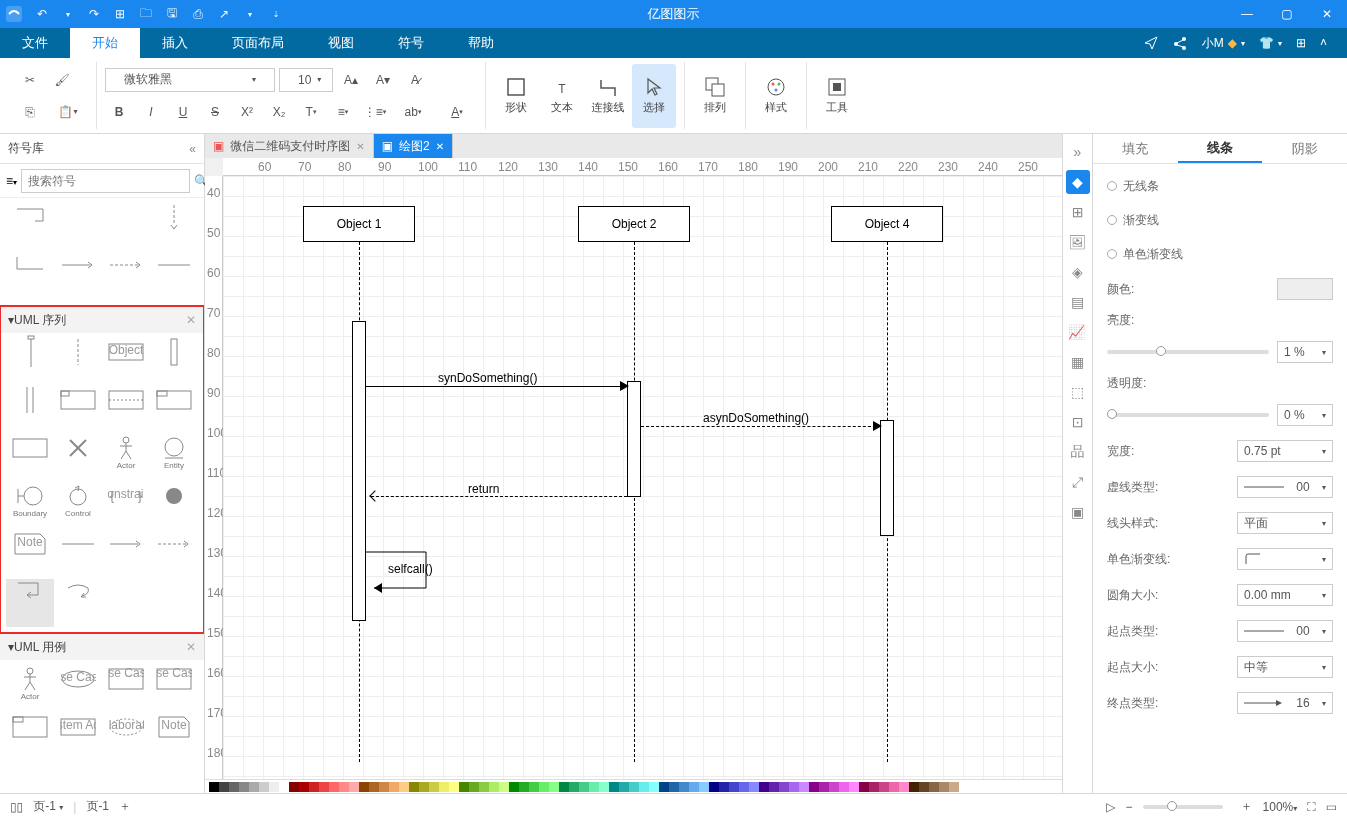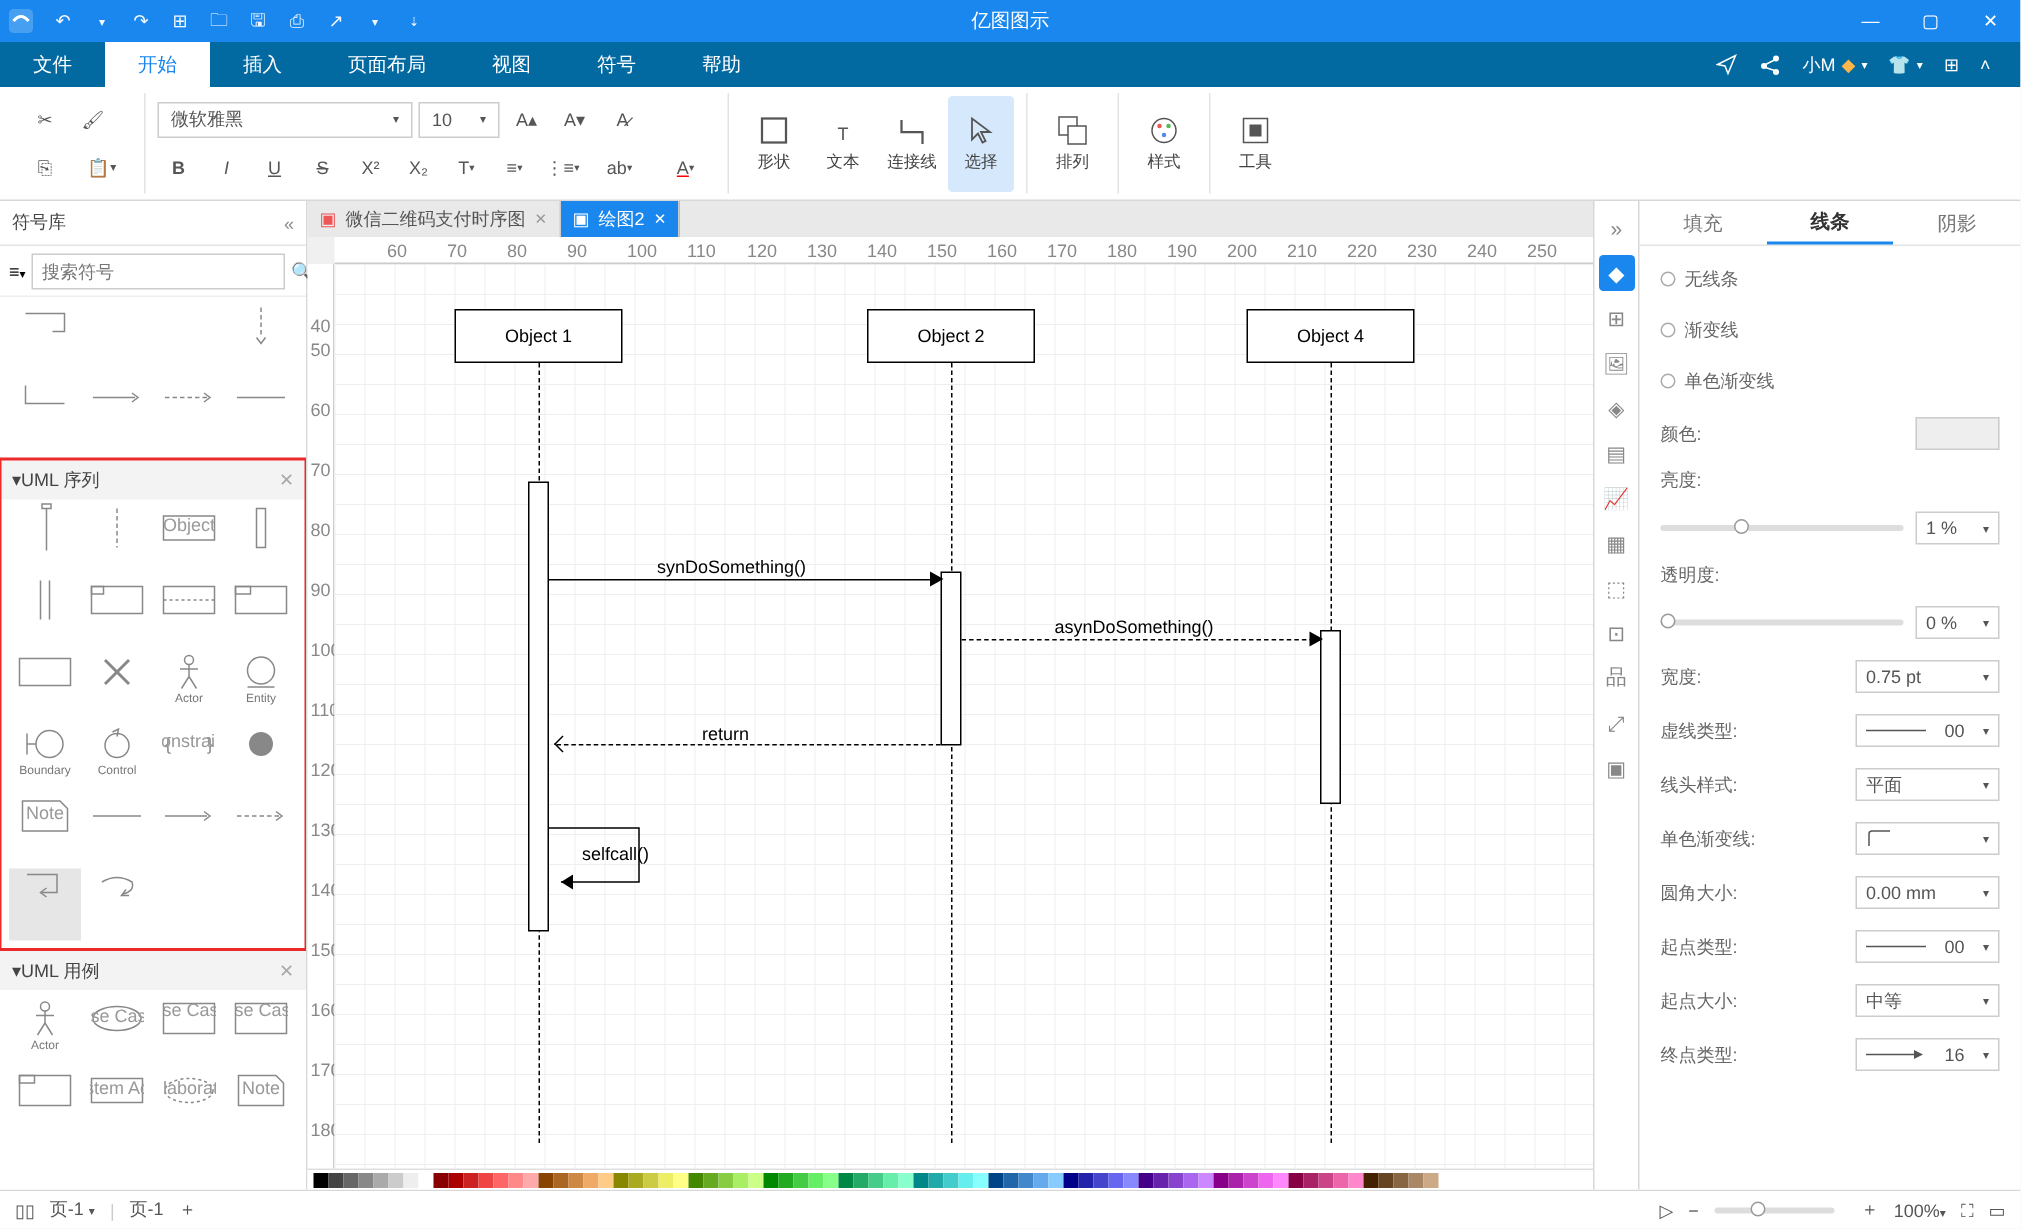--- a/index.html
+++ b/index.html
@@ -18,21 +18,21 @@
 .menu-bar .right span{display:flex;align-items:center;gap:4px}
 .ribbon{height:76px;border-bottom:1px solid #d8d8d8;display:flex;padding:4px 8px;background:#fff}
 .rgrp{display:flex;flex-direction:column;justify-content:center;border-right:1px solid #e3e3e3;padding:0 8px}
 .rgrp.tools{flex-direction:row;align-items:center;gap:2px}
 .rrow{display:flex;align-items:center;gap:4px;height:32px}
 .ricon{width:28px;height:28px;display:flex;align-items:center;justify-content:center;color:#565656;border-radius:3px}
 .ricon.wide{width:40px}
 .rtool{width:44px;display:flex;flex-direction:column;align-items:center;justify-content:center;gap:2px;height:64px;padding:2px;border-radius:3px}
 .rtool.sel{background:#d6e8fb}
 .rtool .lbl{font-size:11px;color:#444}
-.ddl{border:1px solid #ccc;height:24px;display:flex;align-items:center;padding:0 8px;background:#fff;color:#555;gap:6px}
+.ddl{border:1px solid #ccc;height:24px;display:flex;align-items:center;padding:0 18px;background:#fff;color:#555;gap:6px}
 .main{display:flex;height:calc(819px - 28px - 30px - 76px - 26px)}
 .left-panel{width:205px;border-right:1px solid #d8d8d8;display:flex;flex-direction:column;background:#fff}
 .lp-head{height:30px;display:flex;align-items:center;padding:0 8px;border-bottom:1px solid #e3e3e3;color:#444;font-size:13px}
 .lp-head .coll{margin-left:auto;color:#888}
 .lp-search{height:34px;display:flex;align-items:center;padding:4px 6px;gap:4px;border-bottom:1px solid #eee}
 .lp-search input{flex:1;border:1px solid #ccc;height:24px;padding:0 6px;outline:none}
 .lp-body{flex:1;overflow:hidden;position:relative}
 .lib-grid{display:flex;flex-wrap:wrap;padding:6px}
 .lib-cell{width:48px;height:48px;display:flex;flex-direction:column;align-items:center;}
 .lib-cell .sh{width:36px;height:26px;display:flex;align-items:center;justify-content:center}
@@ -610,21 +610,21 @@
         <span style="left: 555px;">190</span>
         <span style="left: 595px;">200</span>
         <span style="left: 635px;">210</span>
         <span style="left: 675px;">220</span>
         <span style="left: 715px;">230</span>
         <span style="left: 755px;">240</span>
         <span style="left: 795px;">250</span>
       </div>
     <div class="canvas-area">
       <div class="ruler-v" id="ruler-v">
-          <span style="top: 10px; margin-top: 24px;">40</span>
+          <span style="top: 10px;">40</span>
           <span style="top: 50px;">50</span>
           <span style="top: 90px;">60</span>
           <span style="top: 130px;">70</span>
           <span style="top: 170px;">80</span>
           <span style="top: 210px;">90</span>
           <span style="top: 250px;">100</span>
           <span style="top: 290px;">110</span>
           <span style="top: 330px;">120</span>
           <span style="top: 370px;">130</span>
           <span style="top: 410px;">140</span>

